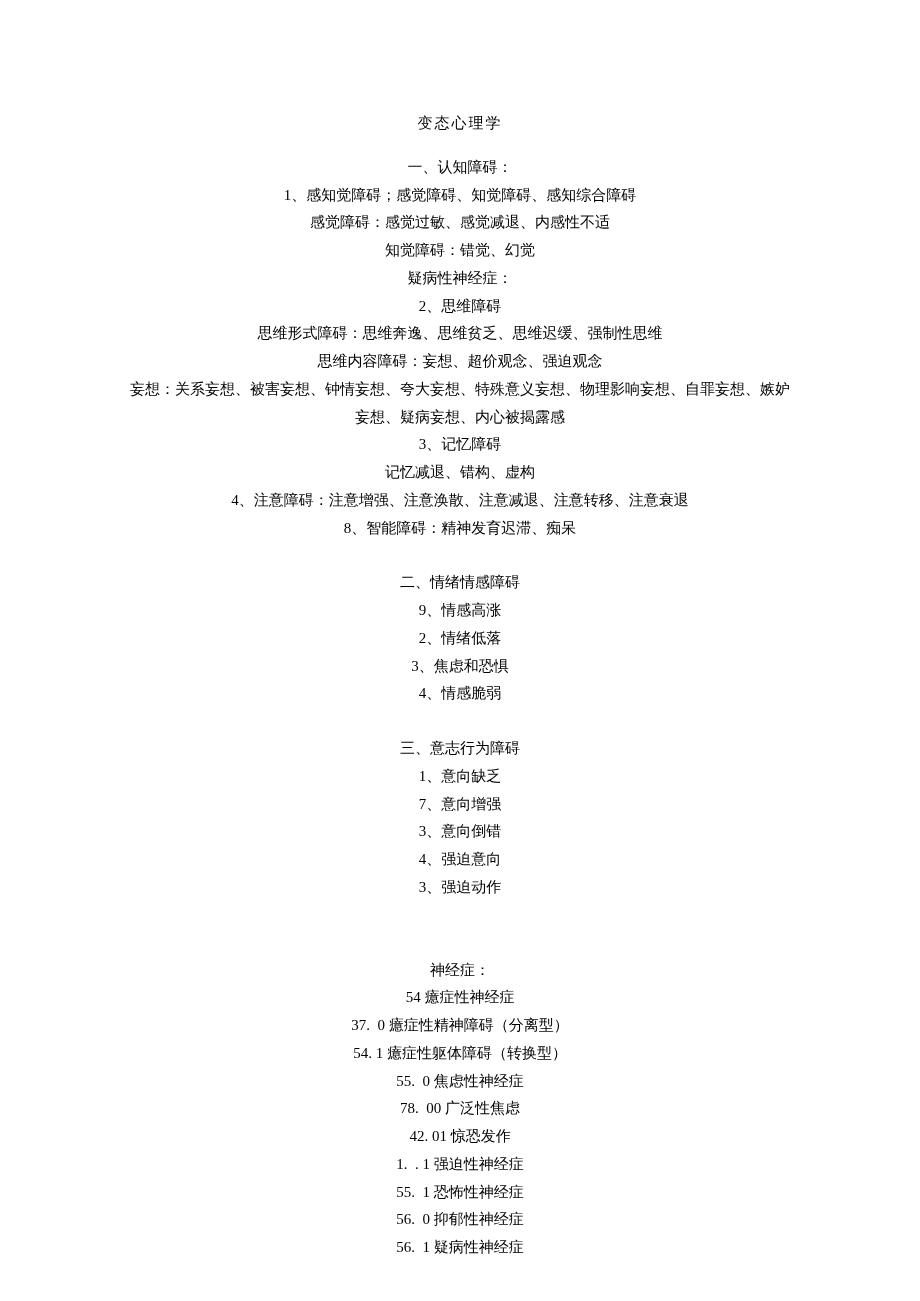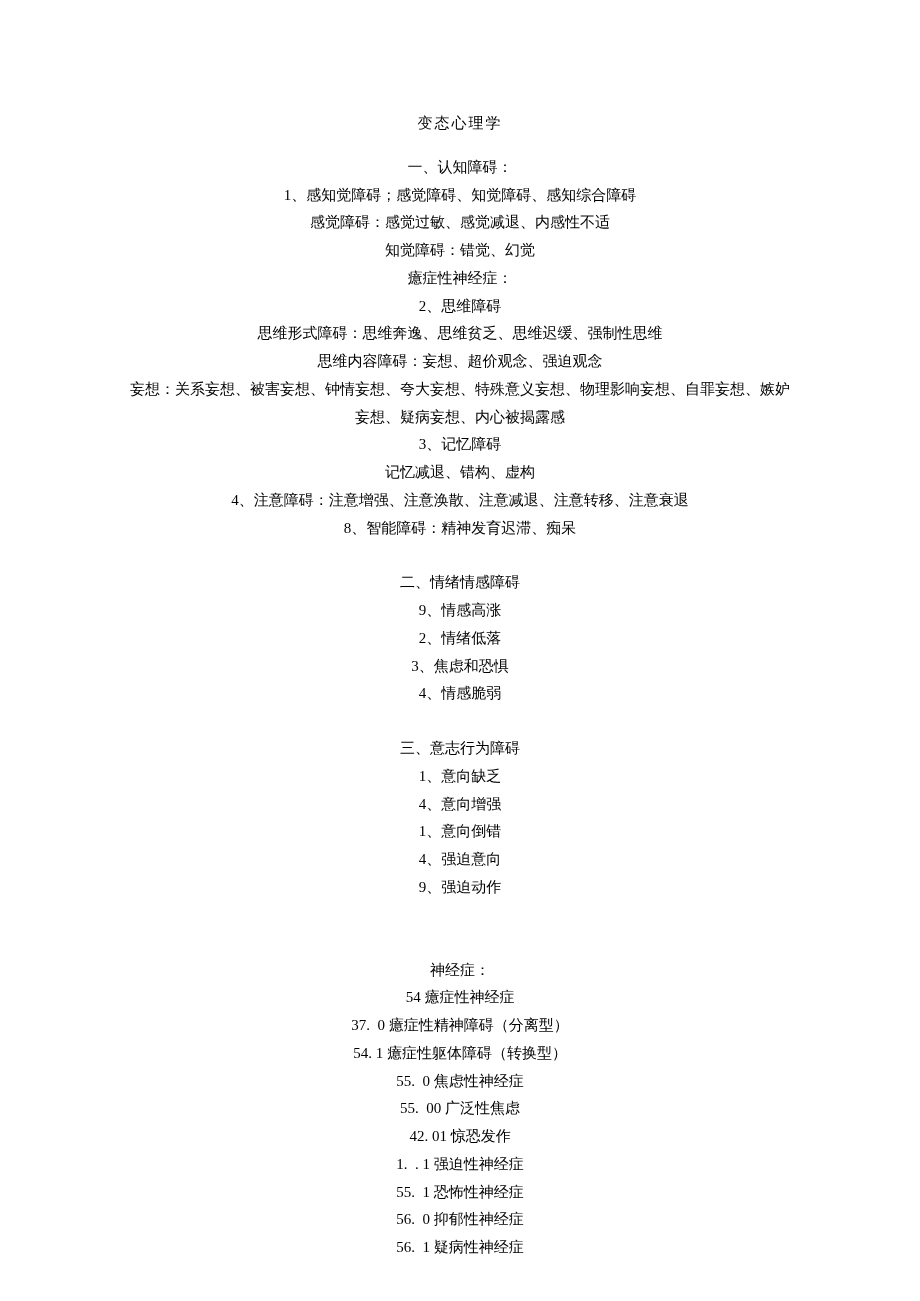--- a/index.html
+++ b/index.html
@@ -34,21 +34,21 @@
   </style>
 </head>
 <body>
 
 <div class="title">变态心理学</div>
 
 <div class="line">一、认知障碍：</div>
 <div class="line">1、感知觉障碍；感觉障碍、知觉障碍、感知综合障碍</div>
 <div class="line">感觉障碍：感觉过敏、感觉减退、内感性不适</div>
 <div class="line">知觉障碍：错觉、幻觉</div>
-<div class="line">癔症性神经症：</div>
+<div class="line">疑病性神经症：</div>
 <div class="line">2、思维障碍</div>
 <div class="line">思维形式障碍：思维奔逸、思维贫乏、思维迟缓、强制性思维</div>
 <div class="line">思维内容障碍：妄想、超价观念、强迫观念</div>
 <div class="line">妄想：关系妄想、被害妄想、钟情妄想、夸大妄想、特殊意义妄想、物理影响妄想、自罪妄想、嫉妒妄想、疑病妄想、内心被揭露感</div>
 <div class="line">3、记忆障碍</div>
 <div class="line">记忆减退、错构、虚构</div>
 <div class="line">4、注意障碍：注意增强、注意涣散、注意减退、注意转移、注意衰退</div>
 <div class="line">8、智能障碍：精神发育迟滞、痴呆</div>
 
 <div class="gap"></div>
@@ -56,30 +56,30 @@
 <div class="line">二、情绪情感障碍</div>
 <div class="line">9、情感高涨</div>
 <div class="line">2、情绪低落</div>
 <div class="line">3、焦虑和恐惧</div>
 <div class="line">4、情感脆弱</div>
 
 <div class="gap"></div>
 
 <div class="line">三、意志行为障碍</div>
 <div class="line">1、意向缺乏</div>
-<div class="line">4、意向增强</div>
-<div class="line">1、意向倒错</div>
+<div class="line">7、意向增强</div>
+<div class="line">3、意向倒错</div>
 <div class="line">4、强迫意向</div>
-<div class="line">9、强迫动作</div>
+<div class="line">3、强迫动作</div>
 
 <div class="biggap"></div>
 
 <div class="line">神经症：</div>
 <div class="line">54 癔症性神经症</div>
 <div class="line">37.  0 癔症性精神障碍（分离型）</div>
 <div class="line">54. 1 癔症性躯体障碍（转换型）</div>
 <div class="line">55.  0 焦虑性神经症</div>
-<div class="line">55.  00 广泛性焦虑</div>
+<div class="line">78.  00 广泛性焦虑</div>
 <div class="line">42. 01 惊恐发作</div>
 <div class="line">1.  . 1 强迫性神经症</div>
 <div class="line">55.  1 恐怖性神经症</div>
 <div class="line">56.  0 抑郁性神经症</div>
 <div class="line">56.  1 疑病性神经症</div>
 
 </body></html>

